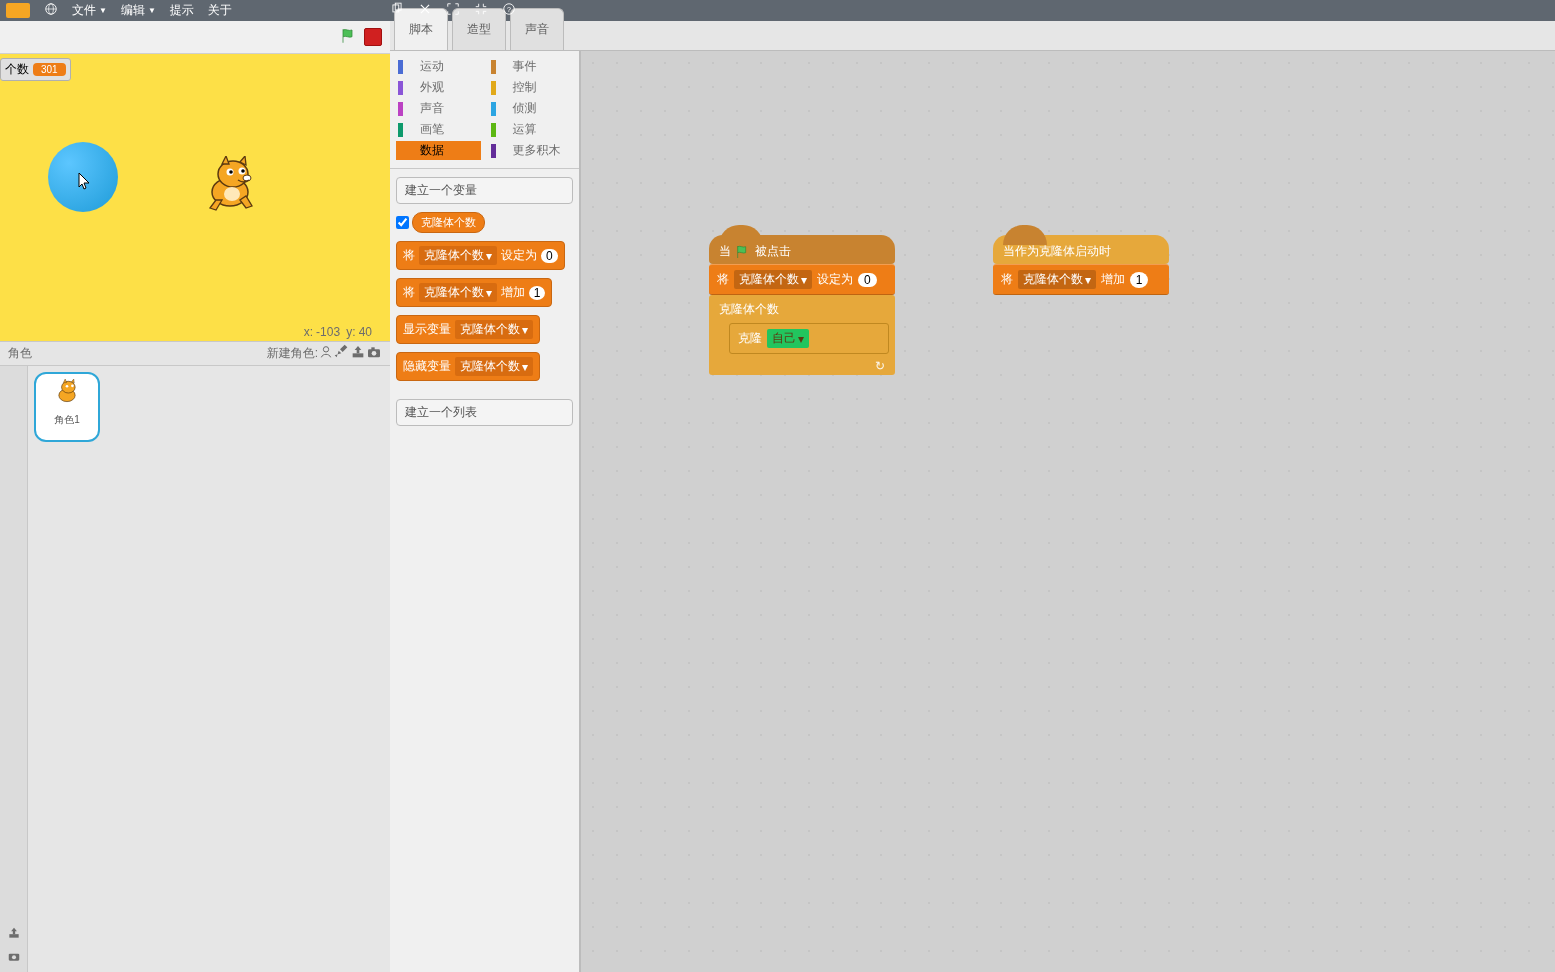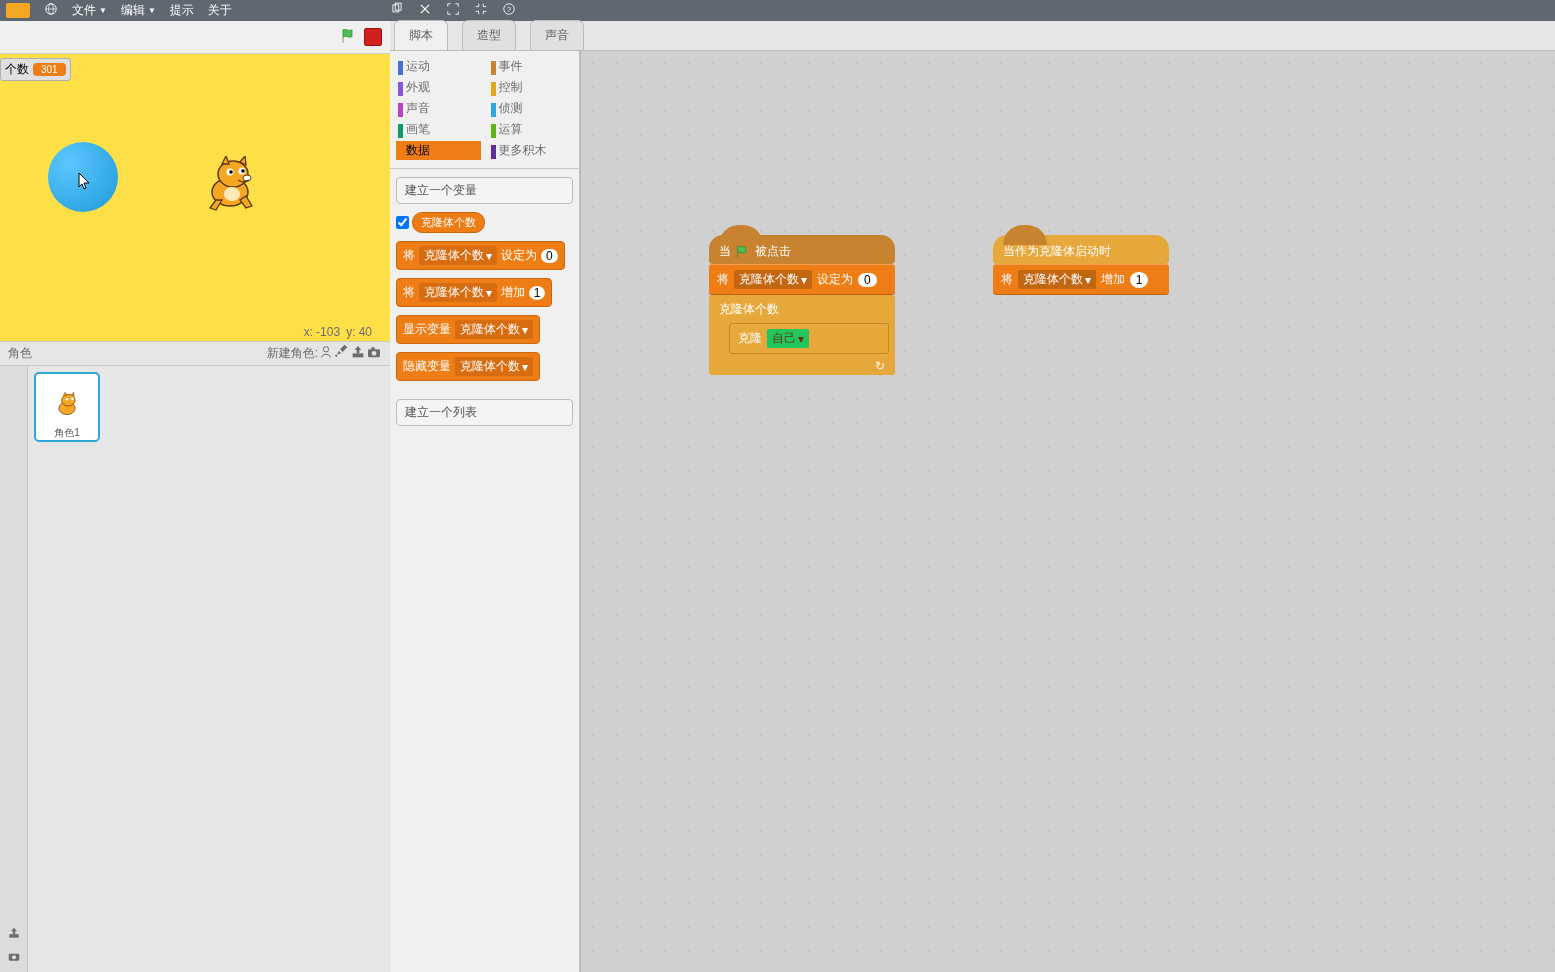--- a/index.html
+++ b/index.html
@@ -30,40 +30,40 @@
 .cursor{position:absolute;top:118px;left:78px}
 .cat{position:absolute;top:102px;left:200px}
 .stage-xy{position:absolute;bottom:2px;right:18px;color:#6d6d6d;font-size:11px}
 
 
 .sprite-header{height:24px;background:#e5e5e5;border-bottom:1px solid #c8c8c8;display:flex;align-items:center;padding:8px 8px}
 .sprite-header .label{color:#6d6d6d}
 .sprite-header .new-sprite{margin-left:auto;display:flex;align-items:center;gap:0;color:#6d6d6d}
 .sprite-header svg{width:16px;height:16px;fill:#6d6d6d}
 .sprites{flex:1;background:#e6e6e6;padding:6px;display:flex;align-items:flex-start;gap:6px}
-.sprite-thumb{width:66px;height:70px;background:#fff;border:2px solid #2fa7d8;border-radius:5px;display:flex;flex-direction:column;align-items:center;justify-content:flex-end}
+.sprite-thumb{width:66px;height:70px;background:#fff;border:2px solid #2fa7d8;border-radius:12px;display:flex;flex-direction:column;align-items:center;justify-content:flex-start}
 .sprite-thumb .mini-cat{transform:scale(.55);margin-top:-6px}
 .sprite-thumb .name{font-size:10px;color:#555;margin-top:-4px}
 .sprite-area{display:flex;flex:1}
 .stage-strip{width:28px;background:#dcdcdc;border-right:1px solid #c8c8c8;position:relative}
 .stage-strip .icons{position:absolute;bottom:6px;width:100%;display:flex;flex-direction:column;align-items:center;gap:6px}
 
 
 .right-col{flex:1;display:flex;flex-direction:column}
 
 
 .tabs{height:30px;background:#e6e6e6;display:flex;align-items:flex-end;padding-left:4px;border-bottom:1px solid #bcbcbc}
-.tab{padding:6px 14px;background:#e0e0e0;border:1px solid #bcbcbc;border-bottom:none;border-radius:6px 6px 0 0;color:#5d5d5d;margin-right:14px;cursor:pointer}
+.tab{padding:12px 14px;background:#e0e0e0;border:1px solid #bcbcbc;border-bottom:none;border-radius:6px 6px 0 0;color:#5d5d5d;margin-right:4px;cursor:pointer}
 .tab.active{background:#f0f0f0}
 
 
 .scripts{flex:1;display:flex}
 .palette{width:190px;background:#f0f0f0;border-right:1px solid #bcbcbc;padding-top:6px}
 .cat-grid{display:grid;grid-template-columns:1fr 1fr;gap:2px 8px;padding:0 6px 8px 6px;border-bottom:1px solid #c8c8c8}
-.cat-item{display:flex;align-items:flex-end;gap:3px;padding:1px 2px;color:#6d6d6d;cursor:pointer}
+.cat-item{display:flex;align-items:center;gap:17px;padding:1px 2px;color:#6d6d6d;cursor:pointer}
 .cat-item .clr{width:5px;height:14px}
 .cat-item.sel{background:#ee7d16;color:#000000}
 .palette-body{padding:8px 6px;display:flex;flex-direction:column;gap:8px}
 .btn{background:#f4f4f4;border:1px solid #bcbcbc;border-radius:4px;padding:4px 8px;color:#555;cursor:pointer;display:inline-block}
 .var-pill-line{display:flex;align-items:center;gap:3px}
 .var-pill{background:#ee7d16;color:#fff;padding:2px 8px;border-radius:10px;border:1px solid #c96711;font-size:11px}
 .blk{background:#ee7d16;color:#fff;padding:4px 6px;border-radius:4px;border:1px solid #c96711;display:flex;align-items:center;gap:4px;width:fit-content;font-size:11px}
 .blk .dd{background:#d86c10;padding:1px 5px;border-radius:2px;display:flex;align-items:center;gap:2px}
 .blk .num{background:#fff;color:#000;border-radius:8px;padding:0 5px;min-width:14px;text-align:center}
 .blk .num.round{border-radius:50%;width:16px;height:14px;line-height:14px;padding:0}

